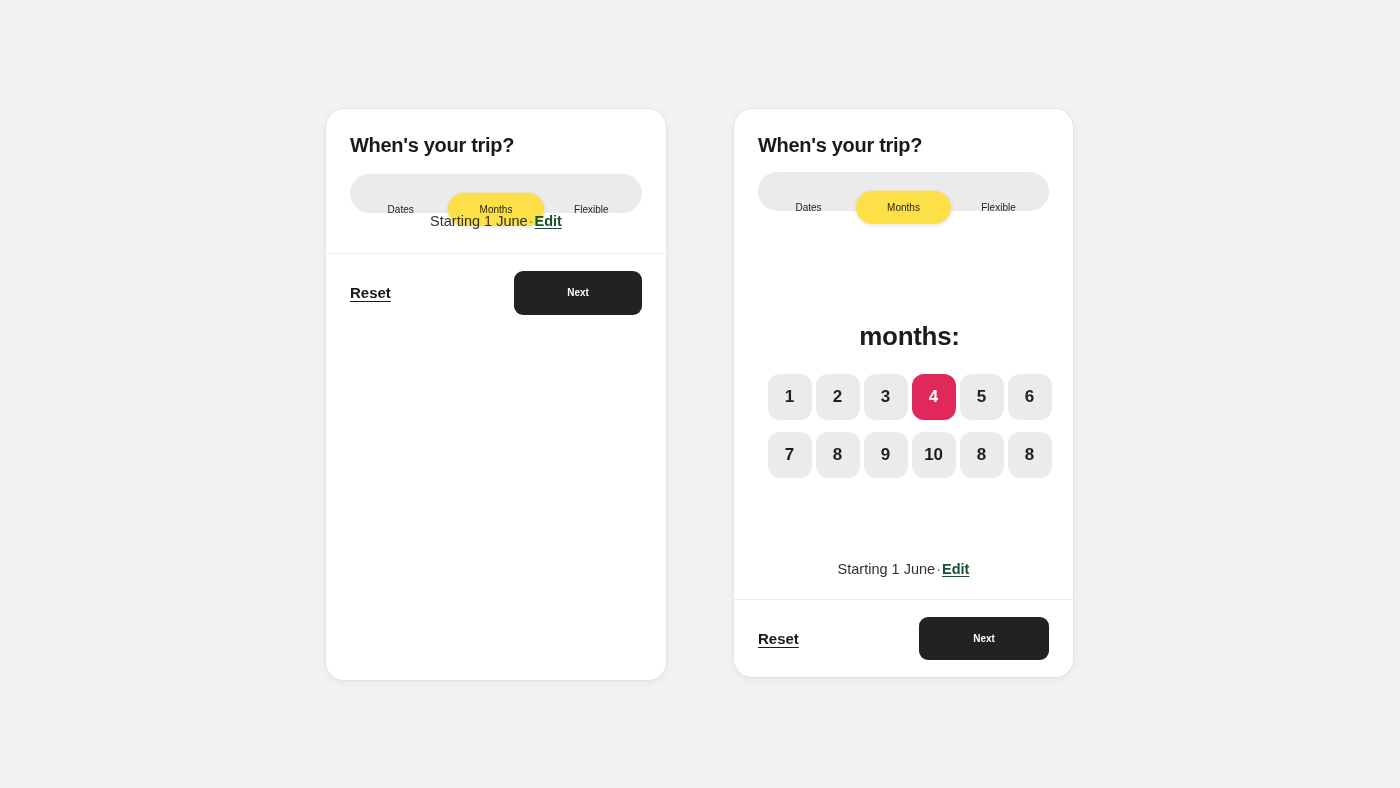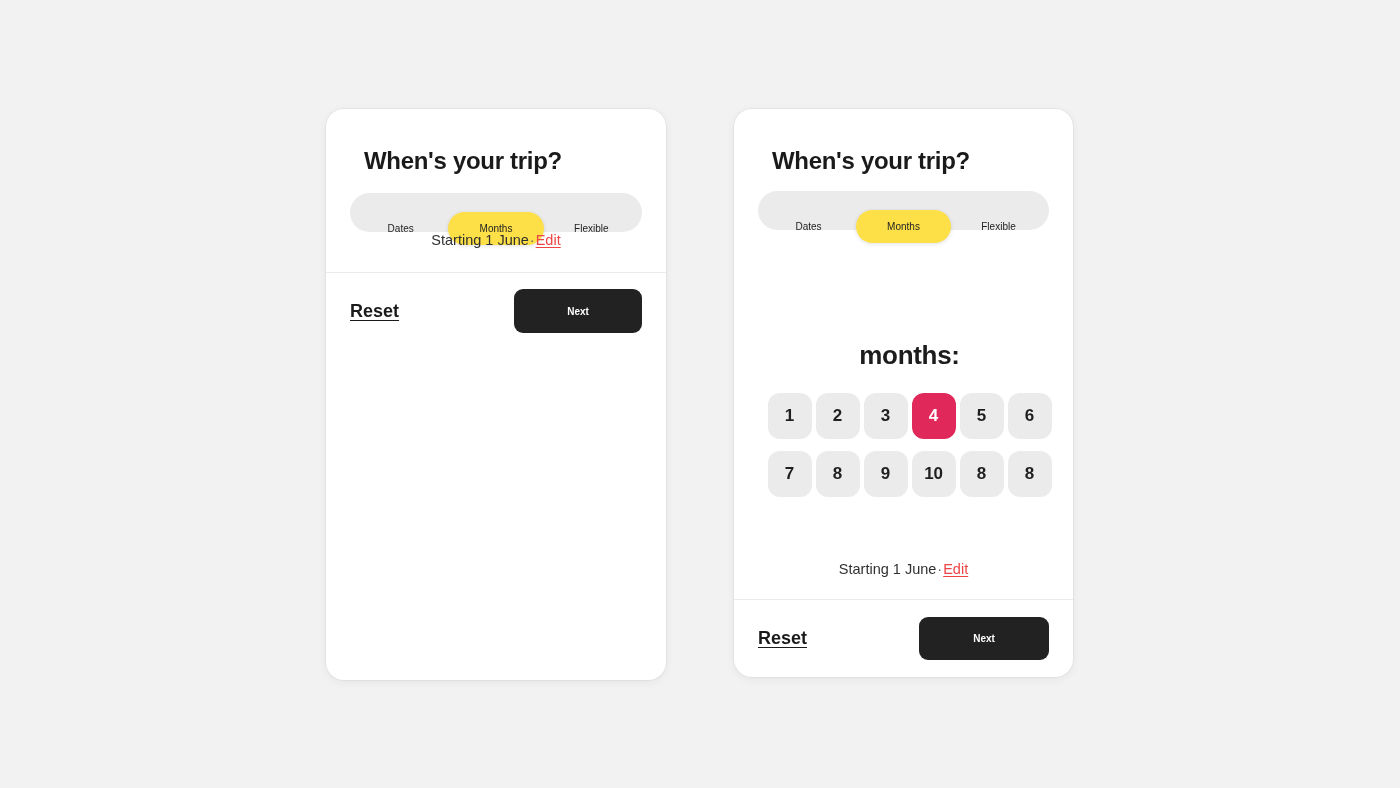--- a/index.html
+++ b/index.html
@@ -45,25 +45,25 @@
     width: 339px;
     height: 568px;
   }
 
   
   .card-header {
     padding: 24px 24px 0 24px;
   }
 
   .panel-title {
-    font-size: 24px;
+    font-size: 20px;
     font-weight: 700;
     letter-spacing: -0.3px;
     color: #1a1a1a;
-    margin: 14px;
+    margin: 0;
     line-height: 1.2;
   }
 
   
   .segmented {
     margin-top: 17px;
     background: #ebebeb;
     border-radius: 24px;
     height: 39px;
     display: flex;
@@ -216,22 +216,22 @@
   
   .starting-row {
     text-align: center;
     font-size: 14.5px;
     color: #303030;
     padding-bottom: 22px;
   }
   .card-left .starting-row { padding-bottom: 24px; }
 
   .edit-link {
-    color: #ef4444;
-    font-weight: 400;
+    color: #14532d;
+    font-weight: 700;
     text-decoration: underline;
     text-underline-offset: 2px;
     cursor: pointer;
   }
 
   .separator-dot {
     color: #6a6a6a;
     padding: 0 1px;
   }
 
@@ -240,21 +240,21 @@
     border-top: 1px solid #ebebeb;
     height: 78px;
     display: flex;
     align-items: center;
     justify-content: space-between;
     padding: 0 24px;
     box-sizing: border-box;
   }
 
   .reset-link {
-    font-size: 18px;
+    font-size: 15px;
     font-weight: 600;
     color: #1a1a1a;
     text-decoration: underline;
     text-underline-offset: 3px;
     background: none;
     border: none;
     font-family: inherit;
     padding: 0;
     cursor: pointer;
   }

